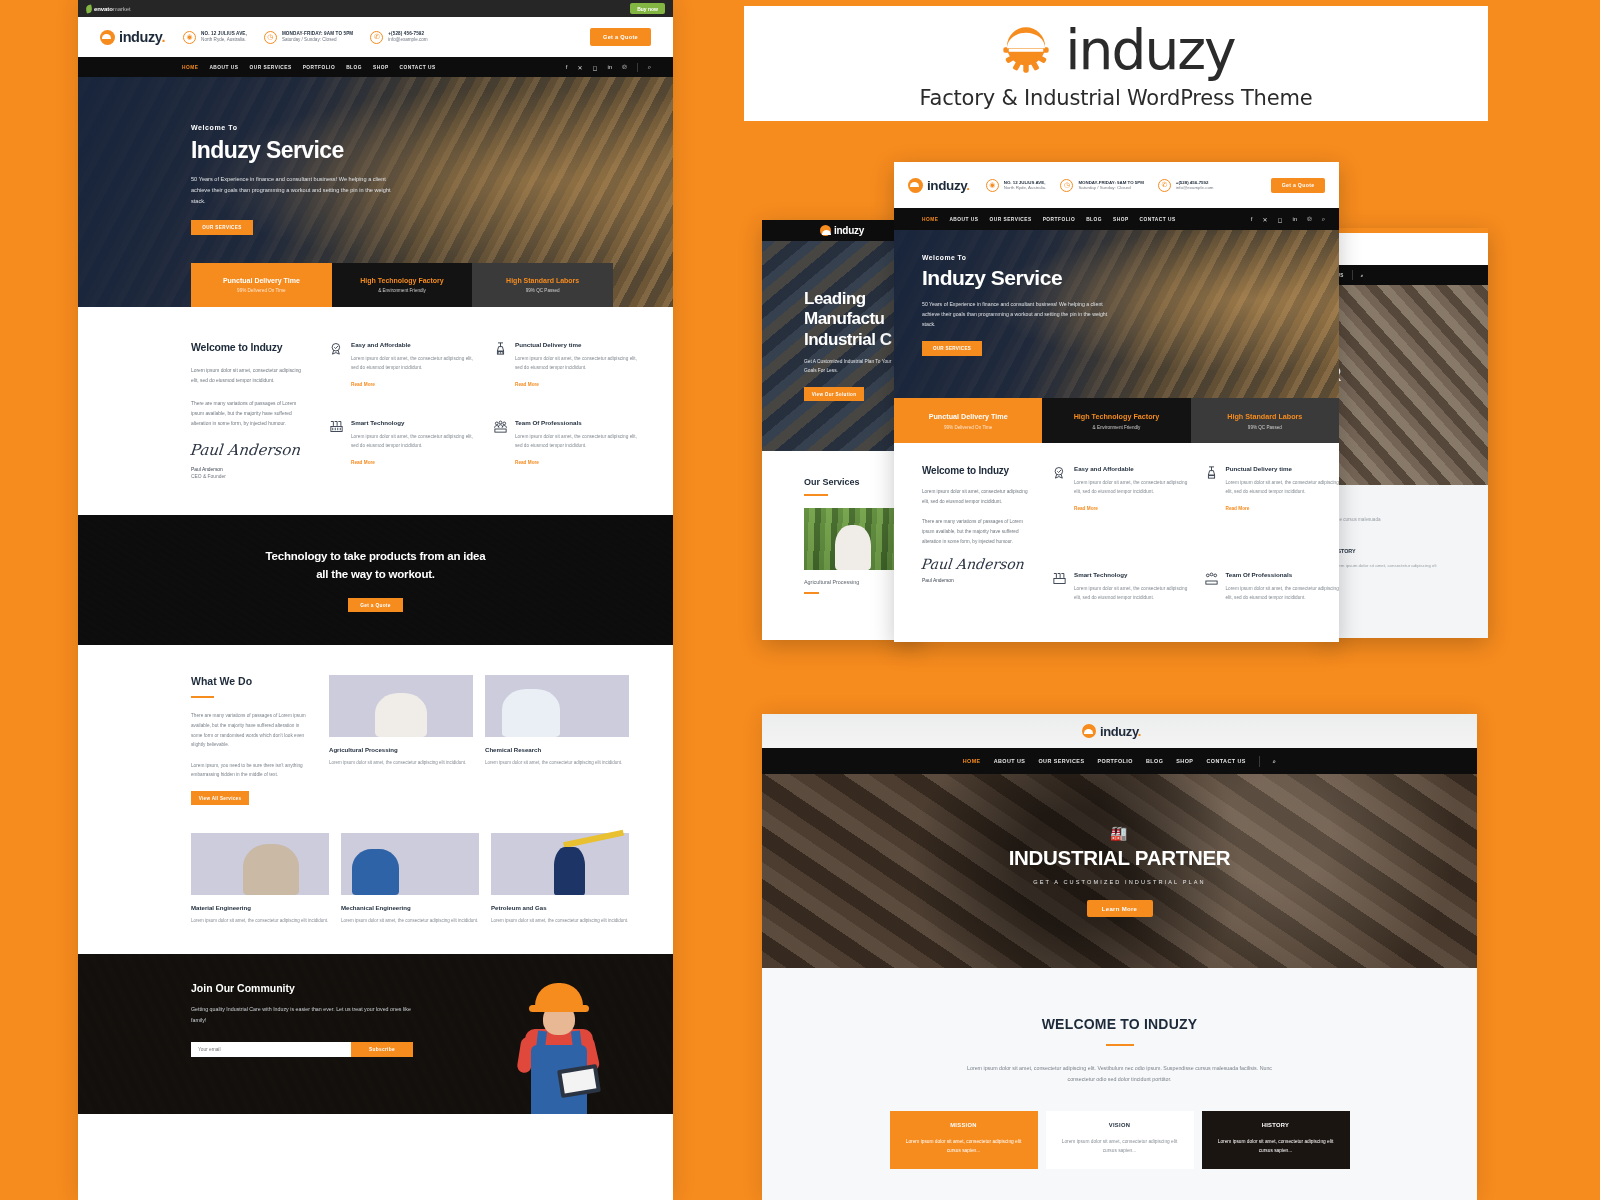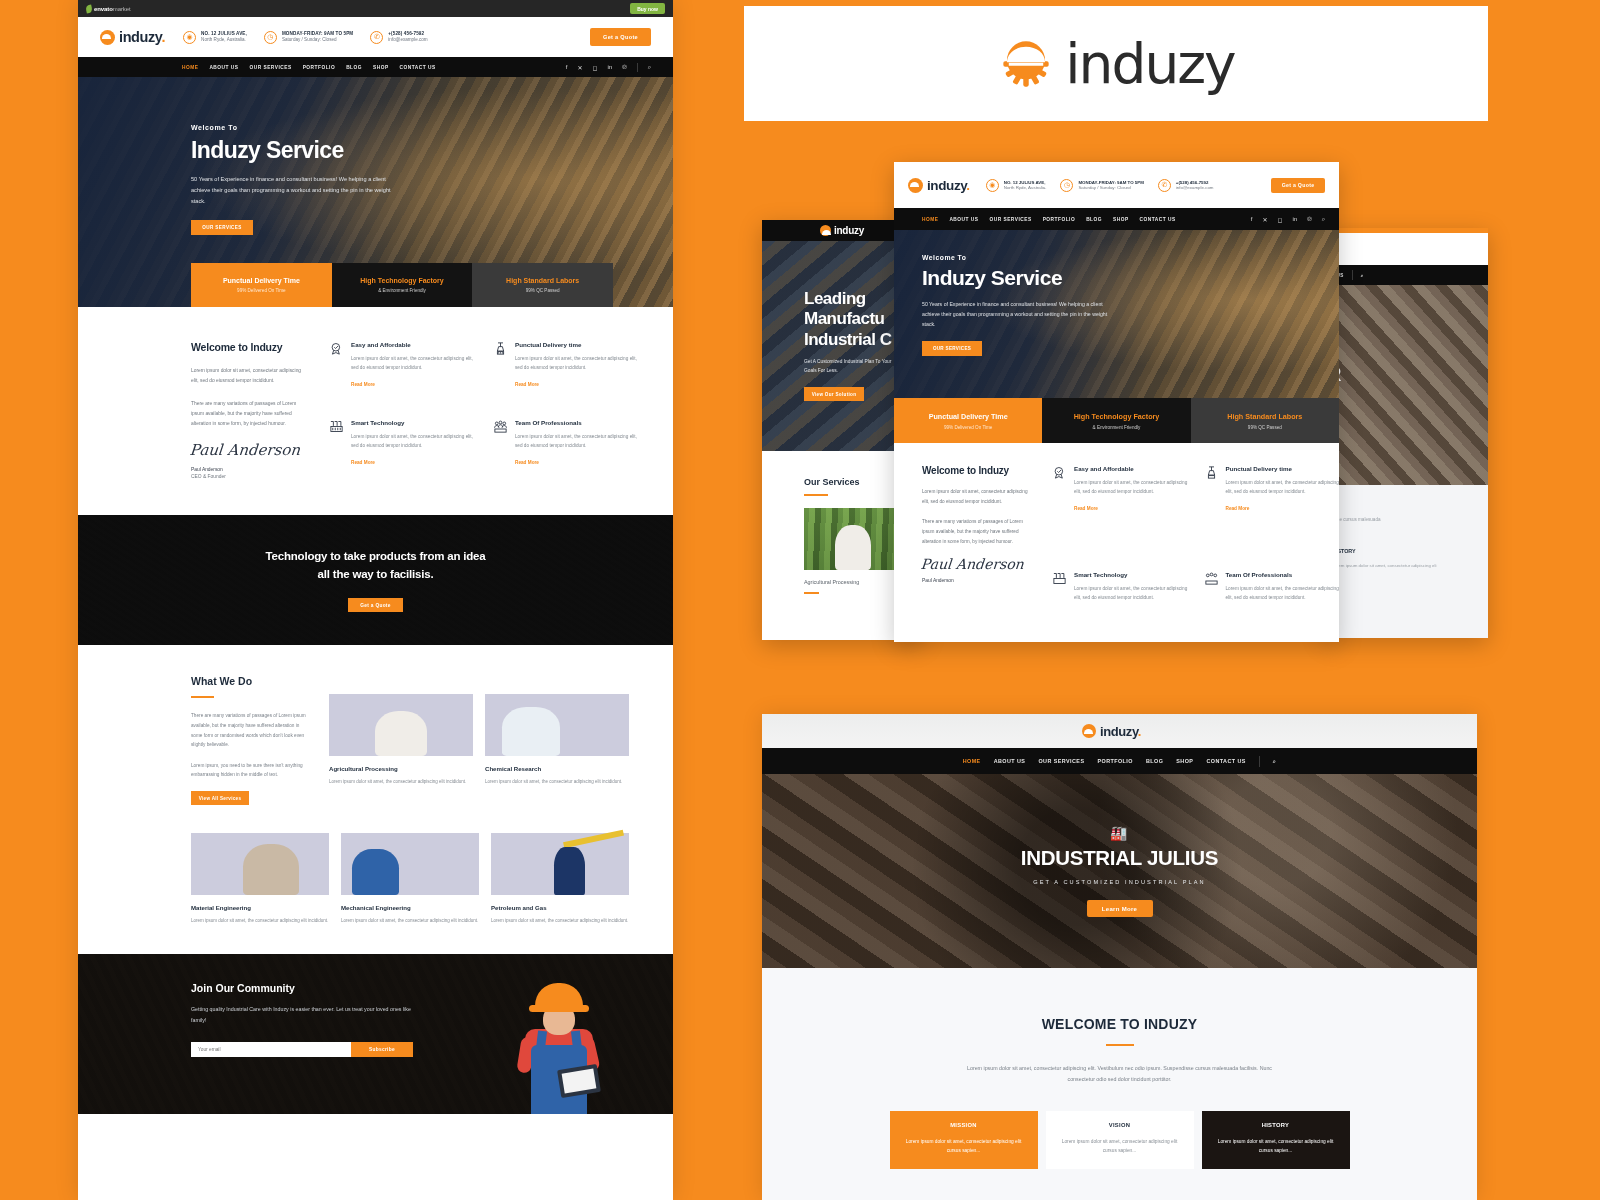--- a/index.html
+++ b/index.html
@@ -132,21 +132,21 @@
     height: 130px; position: relative; display: flex; flex-direction: column;
     align-items: center; justify-content: center;
     background:
       linear-gradient(rgba(12,12,12,.93), rgba(12,12,12,.93)),
       repeating-linear-gradient(32deg, #222 0 3px, #151515 3px 6px), #111;
   }
   .innov h2 { color: #fff; font-size: 11.5px; font-weight: 700; line-height: 1.55; text-align: center; letter-spacing: -.2px; }
   .innov .btn-orange { margin-top: 14px; width: 55px; height: 14px; font-size: 4.8px; }
 
   
-  .wwd { padding: 30px 44px 28px 113px; display: flex; gap: 22px; background:#fff;align-items:center; }
+  .wwd { padding: 30px 44px 28px 113px; display: flex; gap: 22px; background:#fff; }
   .wwd-left { width: 116px; flex: none; }
   .wwd-h { font-size: 10.5px; font-weight: 700; color: #1d2a3a; }
   .wwd-rule { width: 23px; height: 2px; background: #F68B1E; margin: 9px 0 13px; }
   .wwd-p { font-size: 4.7px; color: #7a8189; line-height: 2.05; margin-bottom: 11px; }
   .wwd-btn { width: 58px; height: 14px; font-size: 4.6px; margin-top: 4px; }
   .wwd-right { flex: 1; }
   .svc-grid { display: grid; grid-template-columns: 1fr 1fr; gap: 10px 12px; }
   .svc-card .thumb { width: 100%; height: 62px; background: #ccd; background-size: cover; background-position: center; }
   .svc-t { font-size: 6.1px; font-weight: 700; color: #1d2a3a; margin-top: 9px; }
   .svc-p { font-size: 4.5px; color: #878d94; line-height: 1.95; margin-top: 6px; }
@@ -499,21 +499,21 @@
             <div class="fi-p">Lorem ipsum dolor sit amet, the consectetur adipiscing elit, sed do eiusmod tempor incididunt.</div>
             <a class="fi-more">Read More</a>
           </div>
         </div>
       </div>
     </div>
 
     <div class="innov">
       <h2>
         <span>Technology to take products from an idea</span><br>
-        <span>all the way to facilisis.</span>
+        <span>all the way to workout.</span>
       </h2>
       <button class="btn-orange">Get a Quote</button>
     </div>
 
     <div class="wwd">
       <div class="wwd-left">
         <div class="wwd-h">What We Do</div>
         <div class="wwd-rule"></div>
         <div class="wwd-p">There are many variations of passages of Lorem ipsum available, but the majority have suffered alteration in some form or randomised words which don't look even slightly believable.</div>
         <div class="wwd-p">Lorem ipsum, you need to be sure there isn't anything embarrassing hidden in the middle of text.</div>
@@ -592,20 +592,21 @@
               <rect x="29" y="46" width="6" height="11" rx="2" transform="rotate(90 32 32)"></rect>
               <rect x="29" y="46" width="6" height="11" rx="2" transform="rotate(-90 32 32)"></rect>
             </g>
           </g>
           <path d="M11 30c0-10 9.5-17 21-17s21 7 21 17z" fill="#ffffff"></path>
           <path d="M13 30.5h38v3.5H13z" fill="#ffffff"></path>
         </svg>
       </div>
       <div class="big-name">induzy</div>
     </div>
+    <div class="big-tag">Factory &amp; Industrial WordPress Theme</div>
   </div>
 
   <div id="cluster">
 
     <div class="mock" id="mock-left">
       <div class="ml-nav">
         <div class="mf-mark" style="width:11px;height:11px"></div>
         <span style="color:#fff;font-size:10px;font-weight:700;letter-spacing:-.3px">induzy</span>
       </div>
       <div class="ml-hero">
@@ -787,21 +788,21 @@
       <a>OUR SERVICES</a>
       <a>PORTFOLIO</a>
       <a>BLOG</a>
       <a>SHOP</a>
       <a>CONTACT US</a>
       <span class="sep"></span>
       <a>⌕</a>
     </div>
     <div class="bp-hero">
       <div class="bp-icon">🏭</div>
-      <h1>INDUSTRIAL JULIUS</h1>
+      <h1>INDUSTRIAL PARTNER</h1>
       <div class="sub">GET A CUSTOMIZED INDUSTRIAL PLAN</div>
       <button class="btn-orange">Learn More</button>
     </div>
     <div class="bp-welcome">
       <h2>WELCOME TO INDUZY</h2>
       <div class="bp-rule"></div>
       <p>Lorem ipsum dolor sit amet, consectetur adipiscing elit. Vestibulum nec odio ipsum. Suspendisse cursus malesuada facilisis. Nunc consectetur odio sed dolor tincidunt porttitor.</p>
       <div class="mvh">
         <div class="mvh-card c1">
           <div class="mvh-t">MISSION</div>

